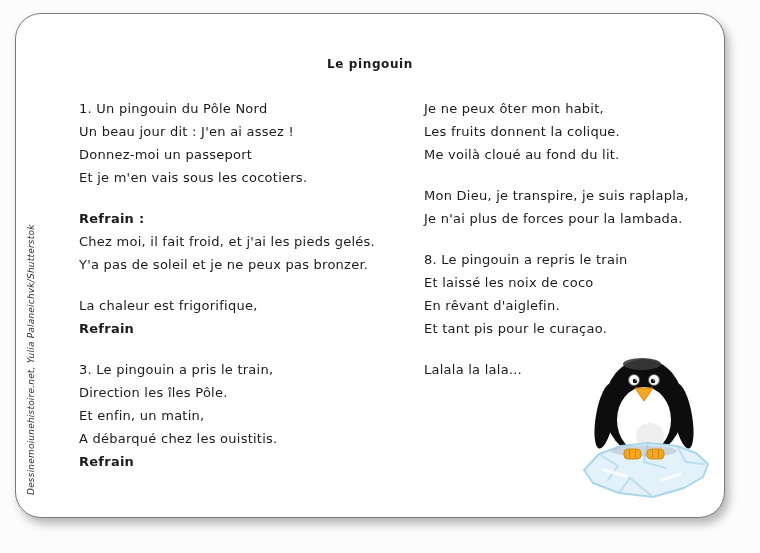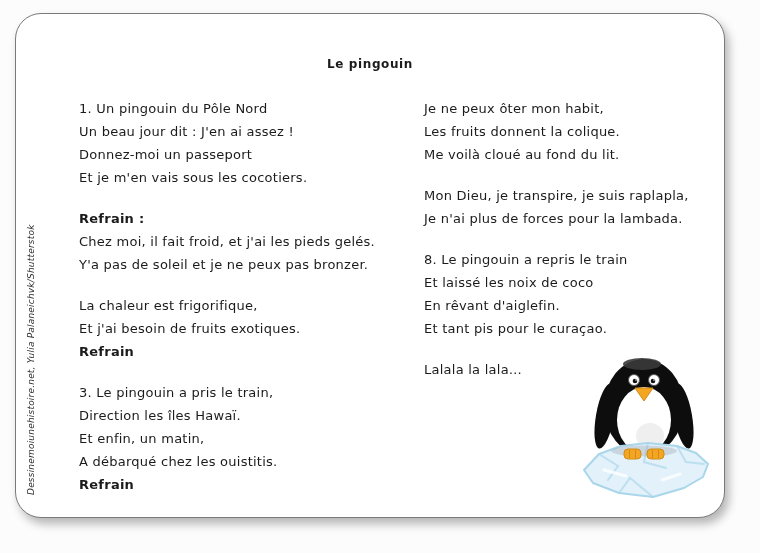--- a/index.html
+++ b/index.html
@@ -59,26 +59,25 @@
           <div class="line">Donnez-moi un passeport</div>
           <div class="line">Et je m'en vais sous les cocotiers.</div>
         </div>
         <div class="stanza">
           <div class="line bold">Refrain :</div>
           <div class="line">Chez moi, il fait froid, et j'ai les pieds gelés.</div>
           <div class="line">Y'a pas de soleil et je ne peux pas bronzer.</div>
         </div>
         <div class="stanza">
           <div class="line">La chaleur est frigorifique,</div>
-          <div class="line">Et j'ai besoin de fruits exotiques.</div>
           <div class="line bold">Refrain</div>
         </div>
         <div class="stanza">
           <div class="line">3. Le pingouin a pris le train,</div>
-          <div class="line">Direction les îles Hawaï.</div>
+          <div class="line">Direction les îles Pôle.</div>
           <div class="line">Et enfin, un matin,</div>
           <div class="line">A débarqué chez les ouistitis.</div>
           <div class="line bold">Refrain</div>
         </div>
       </div>
     <div class="col col-right">
         <div class="stanza">
           <div class="line">Je ne peux ôter mon habit,</div>
           <div class="line">Les fruits donnent la colique.</div>
           <div class="line">Me voilà cloué au fond du lit.</div>

